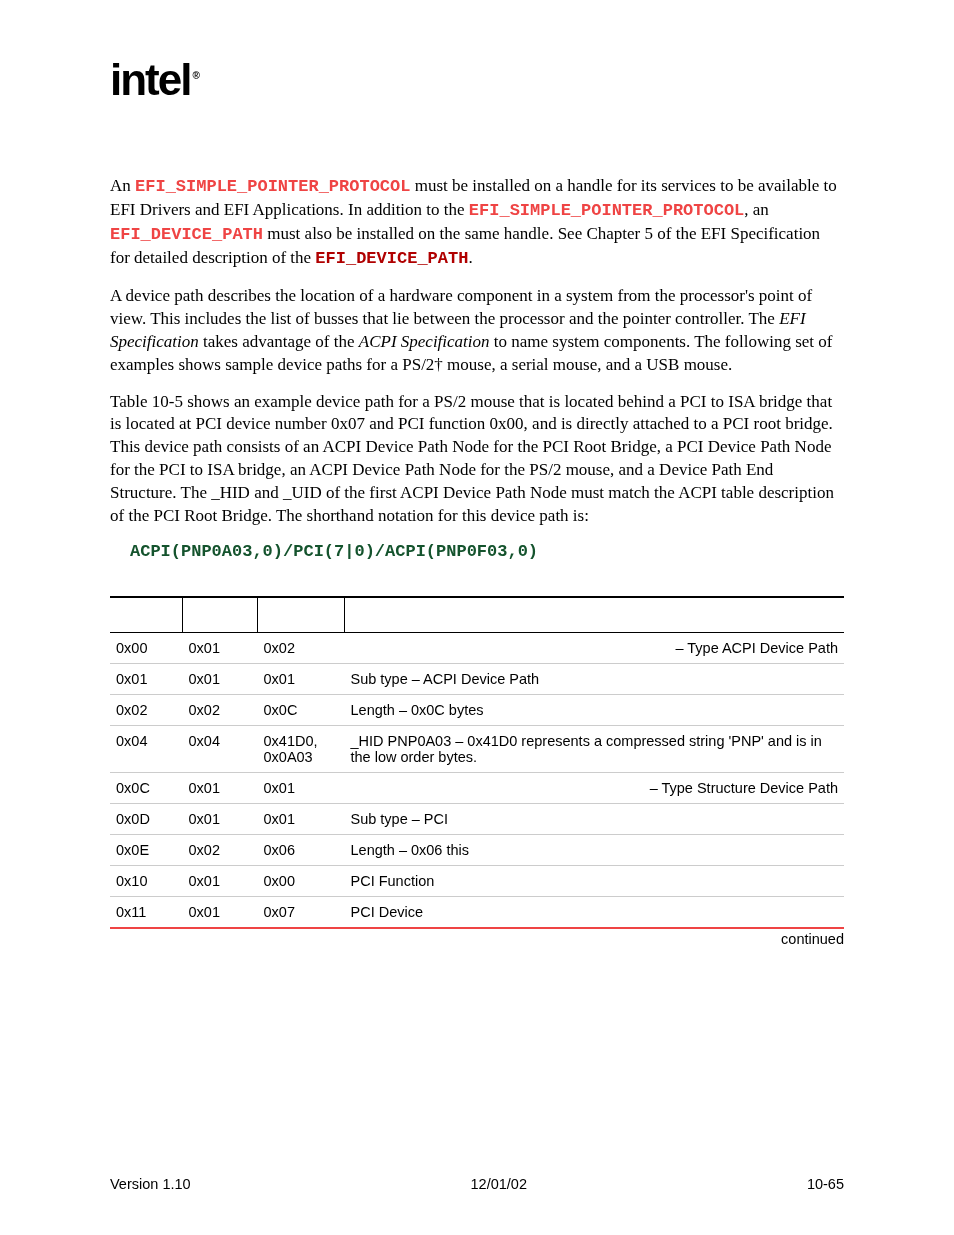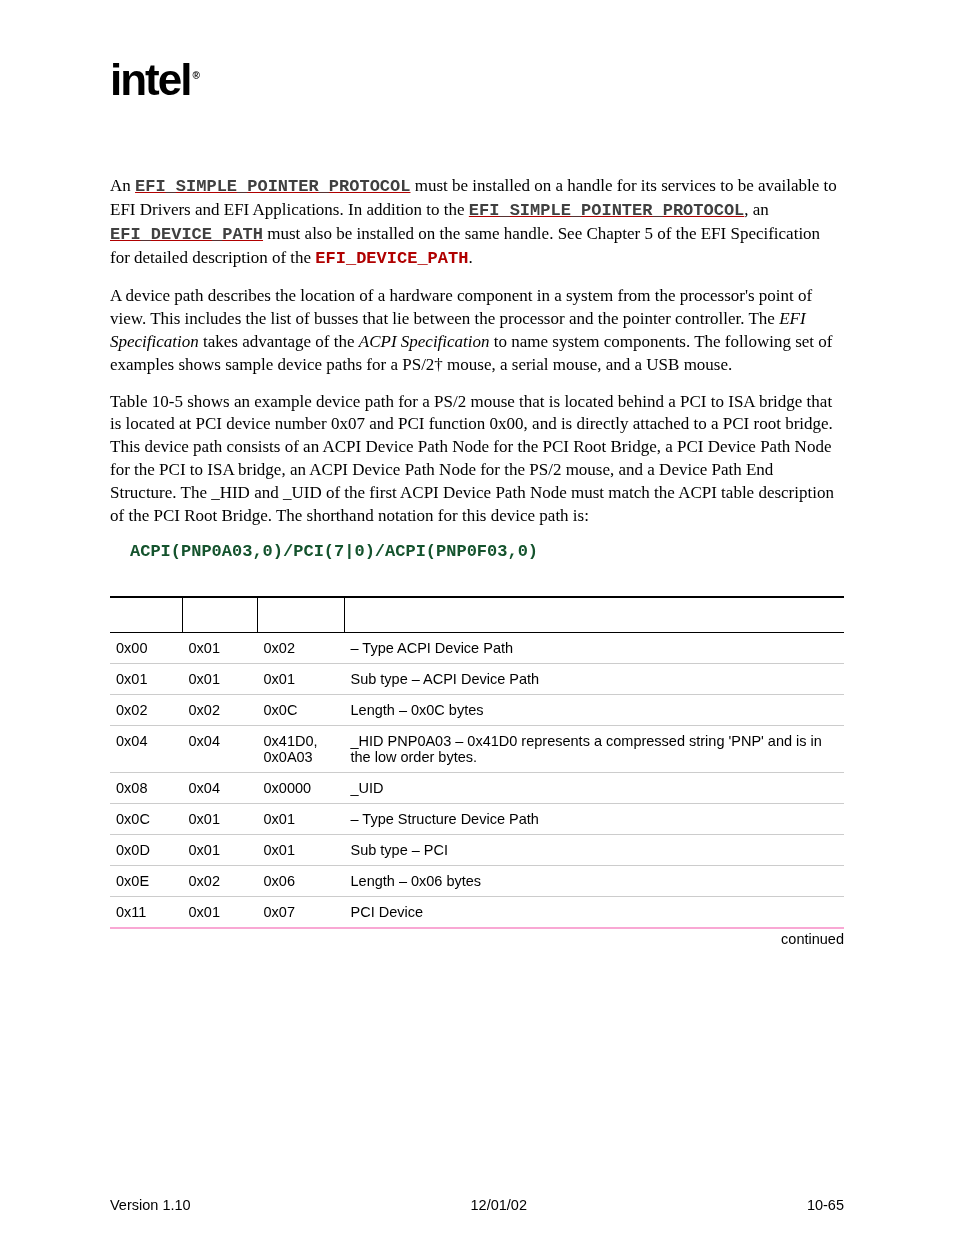--- a/index.html
+++ b/index.html
@@ -31,22 +31,21 @@
     letter-spacing: 0;
   }
   p {
     margin: 0 0 14px 0;
     line-height: 1.35;
     text-align: left;
   }
   .efi {
     font-family: "Courier New", Courier, monospace;
     font-weight: bold;
-    color: #404040;
-    text-decoration: underline;
+    color: #ef4444;
     text-decoration-color: #b00000;
   }
   .efi-nolink {
     font-family: "Courier New", Courier, monospace;
     font-weight: bold;
     color: #b00000;
   }
   .codepath {
     font-family: "Courier New", Courier, monospace;
     font-weight: bold;
@@ -72,42 +71,42 @@
     padding: 8px 6px 26px 6px;
     vertical-align: top;
   }
   thead th + th {
     border-left: 1px solid #000;
   }
   tbody tr {
     border-bottom: 1px solid #ccc;
   }
   tbody tr:last-child {
-    border-bottom: 2px solid #f9a8d4;
+    border-bottom: 2px solid #ef4444;
   }
   tbody td {
     padding: 7px 6px;
     vertical-align: top;
     text-align: left;
   }
   .col-off { width: 60px; }
   .col-len { width: 62px; }
   .col-val { width: 74px; }
   .center-desc {
-    text-align: left;
+    text-align: right;
   }
   .continued {
     text-align: right;
     font-family: Arial, Helvetica, sans-serif;
     font-size: 14.5px;
     margin-top: 2px;
   }
   .footer {
     position: absolute;
-    bottom: 22px;
+    bottom: 43px;
     left: 110px;
     right: 110px;
     display: flex;
     justify-content: space-between;
     font-family: Arial, Helvetica, sans-serif;
     font-size: 14.5px;
   }
   em {
     font-style: italic;
   }
@@ -161,42 +160,42 @@
           <td>0x0C</td>
           <td>Length – 0x0C bytes</td>
         </tr>
         <tr>
           <td>0x04</td>
           <td>0x04</td>
           <td>0x41D0, 0x0A03</td>
           <td>_HID PNP0A03 – 0x41D0 represents a compressed string 'PNP' and is in the low order bytes.</td>
         </tr>
         <tr>
-          <td>0x08</td>
-          <td>0x04</td>
-          <td>0x0000</td>
-          <td>_UID</td>
-        </tr>
-        <tr>
           <td>0x0C</td>
           <td>0x01</td>
           <td>0x01</td>
           <td class="center-desc">– Type Structure Device Path</td>
         </tr>
         <tr>
           <td>0x0D</td>
           <td>0x01</td>
           <td>0x01</td>
           <td>Sub type – PCI</td>
         </tr>
         <tr>
           <td>0x0E</td>
           <td>0x02</td>
           <td>0x06</td>
-          <td>Length – 0x06 bytes</td>
+          <td>Length – 0x06 this</td>
+        </tr>
+        <tr>
+          <td>0x10</td>
+          <td>0x01</td>
+          <td>0x00</td>
+          <td>PCI Function</td>
         </tr>
         <tr>
           <td>0x11</td>
           <td>0x01</td>
           <td>0x07</td>
           <td>PCI Device</td>
         </tr>
       </tbody>
   </table>
 

